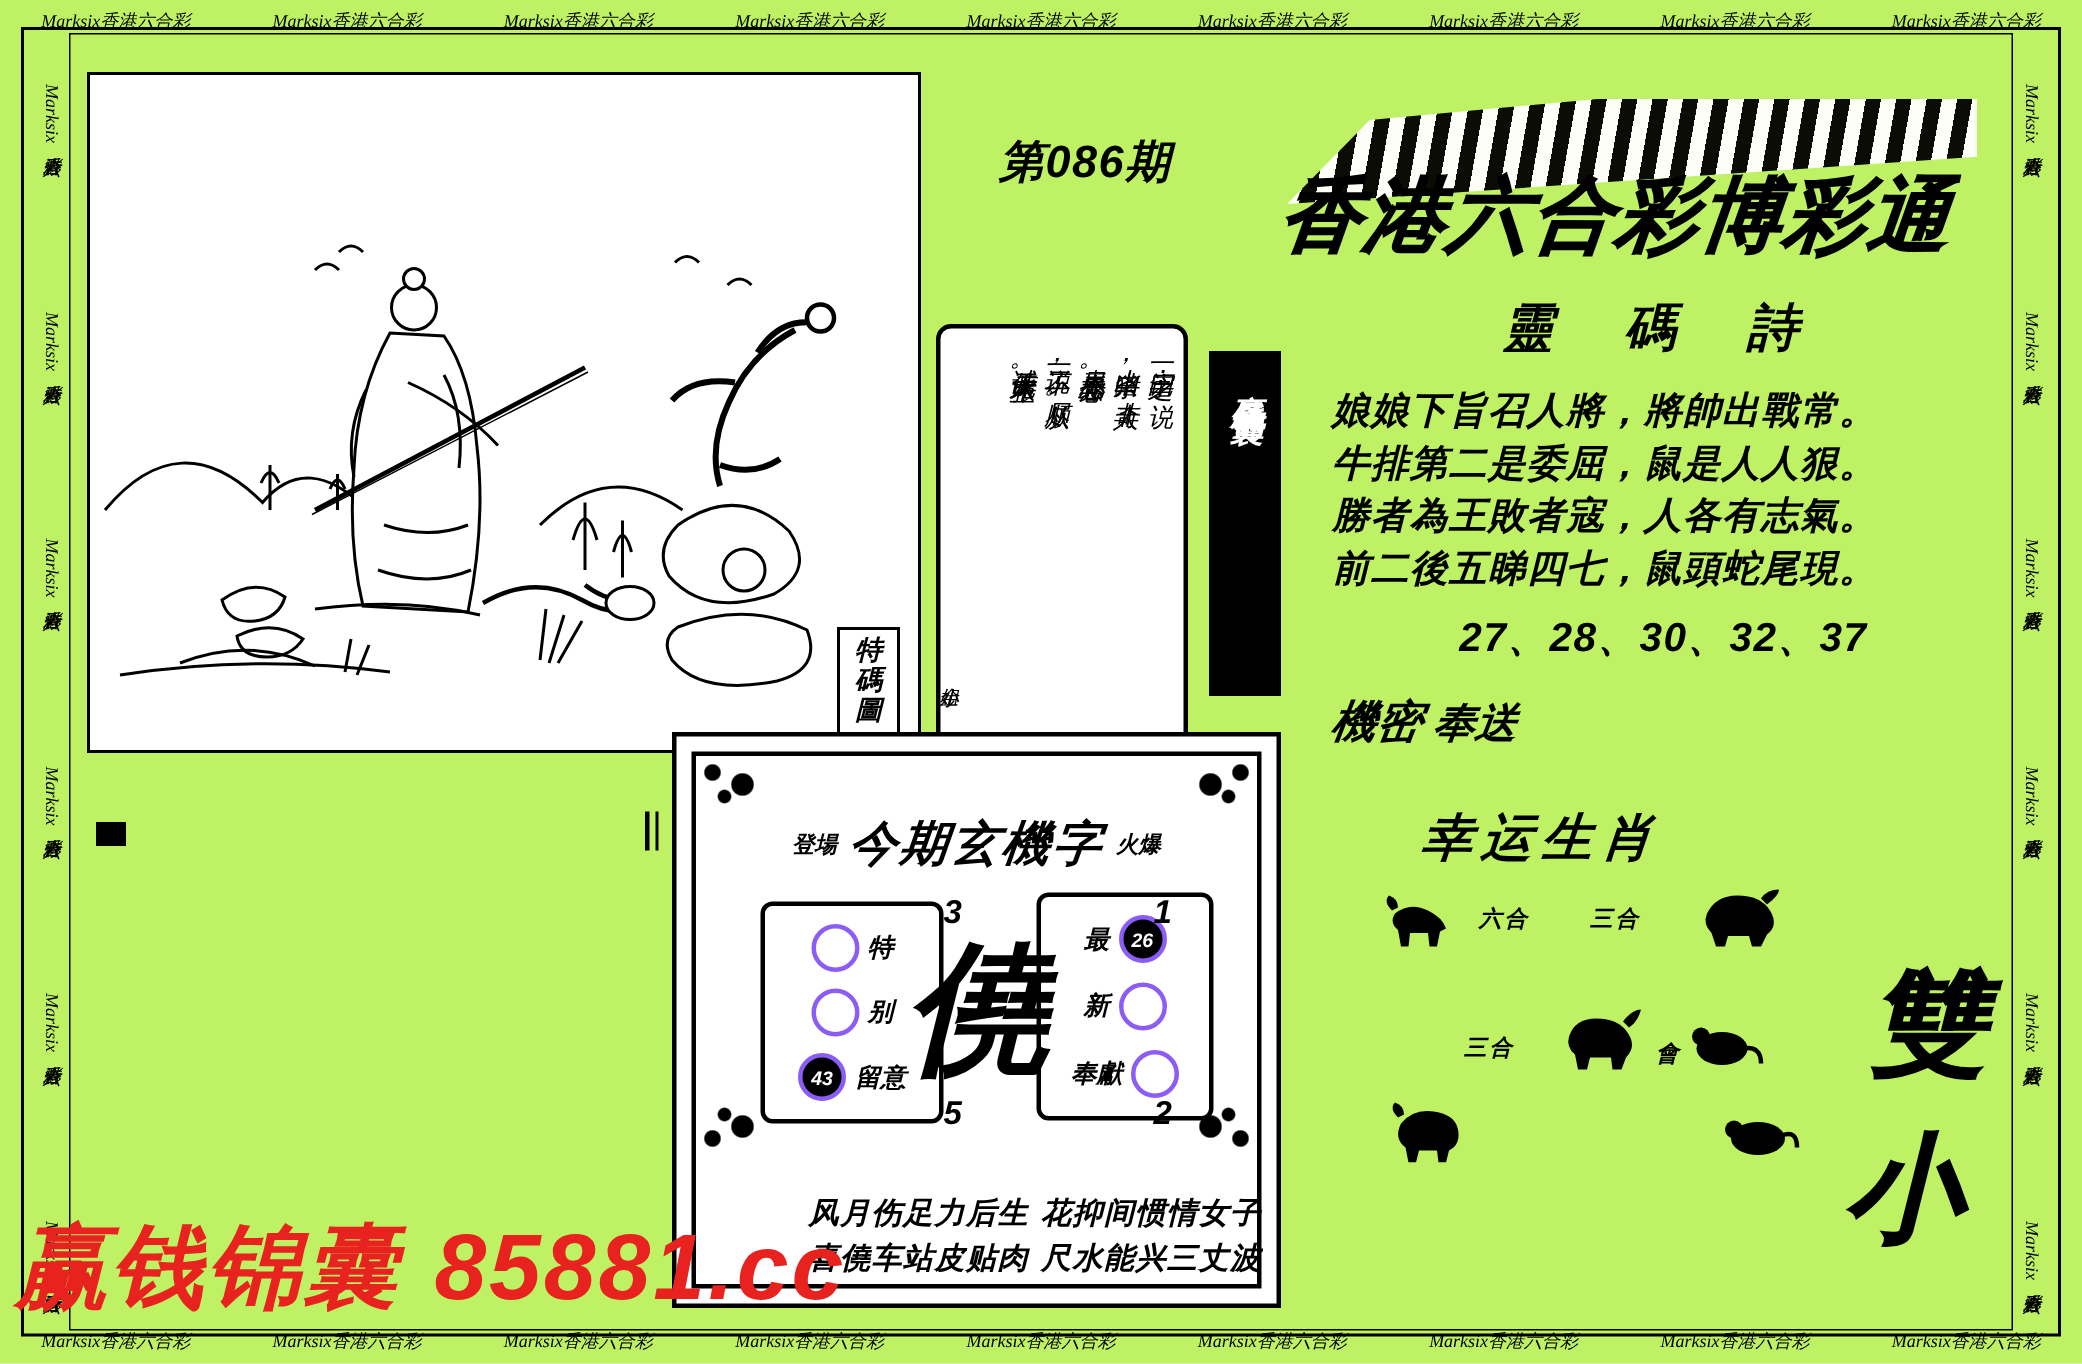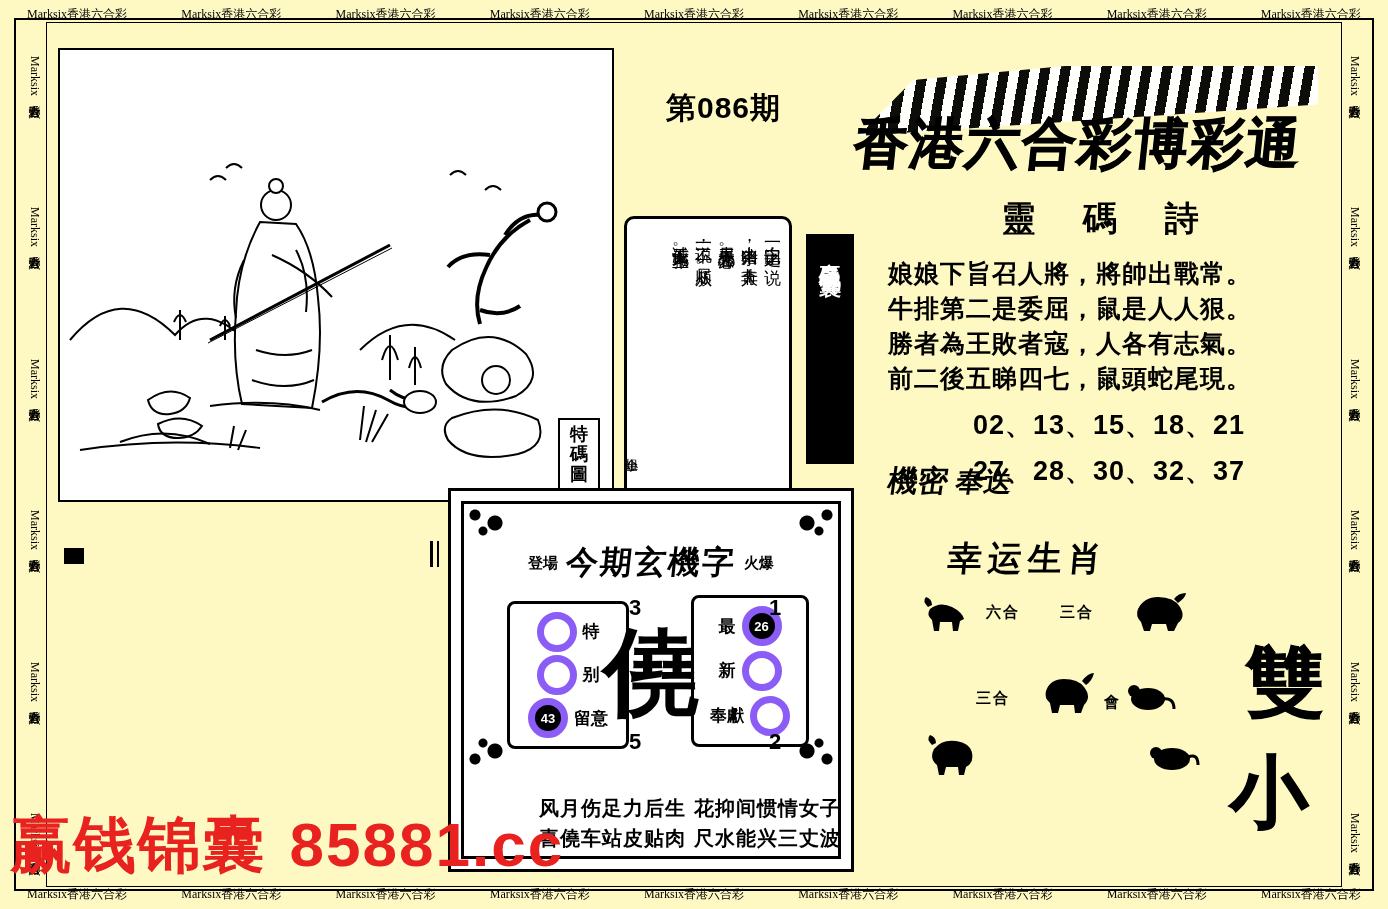--- a/index.html
+++ b/index.html
@@ -5,21 +5,22 @@
   html,body{margin:0;padding:0;}
   body{
     width:1388px;height:909px;
     background:#ffffff;
     font-family:"Liberation Serif", serif;
     overflow:hidden;
     position:relative;
   }
   .page{
     position:absolute;inset:0;
-    background:#fef9c3;
+    background:#bef264;
+    font-style:italic;
   }
   
   .wm-strip{
     position:absolute;
     font-family:"Liberation Serif", serif;
     font-size:12px;
     color:#000;
     white-space:nowrap;
     letter-spacing:0px;
   }
@@ -273,21 +274,21 @@
     position:absolute;
     border:3px solid #000;border-radius:8px;
     background:#fff;
     display:flex;flex-direction:column;align-items:center;justify-content:space-around;
     padding:6px 4px;
   }
   .dice .txt{
     font-size:17px;font-weight:bold;font-family:"DejaVu Sans", sans-serif;
   }
   .ball{
-    width:26px;height:26px;border:7px solid #8b5cf6;border-radius:50%;
+    width:26px;height:26px;border:3px solid #8b5cf6;border-radius:50%;
     display:flex;align-items:center;justify-content:center;
     font-size:13px;font-weight:bold;font-family:"Liberation Sans", sans-serif;
   }
   .ball.filled{background:#000;color:#fff;}
   .dice-row{display:flex;align-items:center;gap:6px;}
   .dnum{
     position:absolute;font-size:22px;font-weight:bold;
     font-family:"Liberation Sans", sans-serif;
   }
   .bigchar{
@@ -448,21 +449,20 @@
     <div class="jinxiaojie">
       <div class="vj">金小姐</div>
     </div>
 
     <div class="right-col">
       <div class="lm-title">靈 碼 詩</div>
       <div class="lm-line">娘娘下旨召人將，將帥出戰常。</div>
       <div class="lm-line">牛排第二是委屈，鼠是人人狠。</div>
       <div class="lm-line">勝者為王敗者寇，人各有志氣。</div>
       <div class="lm-line">前二後五睇四七，鼠頭蛇尾現。</div>
-      <div class="numbers">02、13、15、18、21</div>
       <div class="numbers" style="margin-top:12px">27、28、30、32、37</div>
     </div>
 
     <div class="secret">
       <div class="jimi">機密</div>
       <div class="fs">奉送</div>
     </div>
 
     <div class="lucky-title">幸运生肖</div>
     <div class="zodiac-area">

